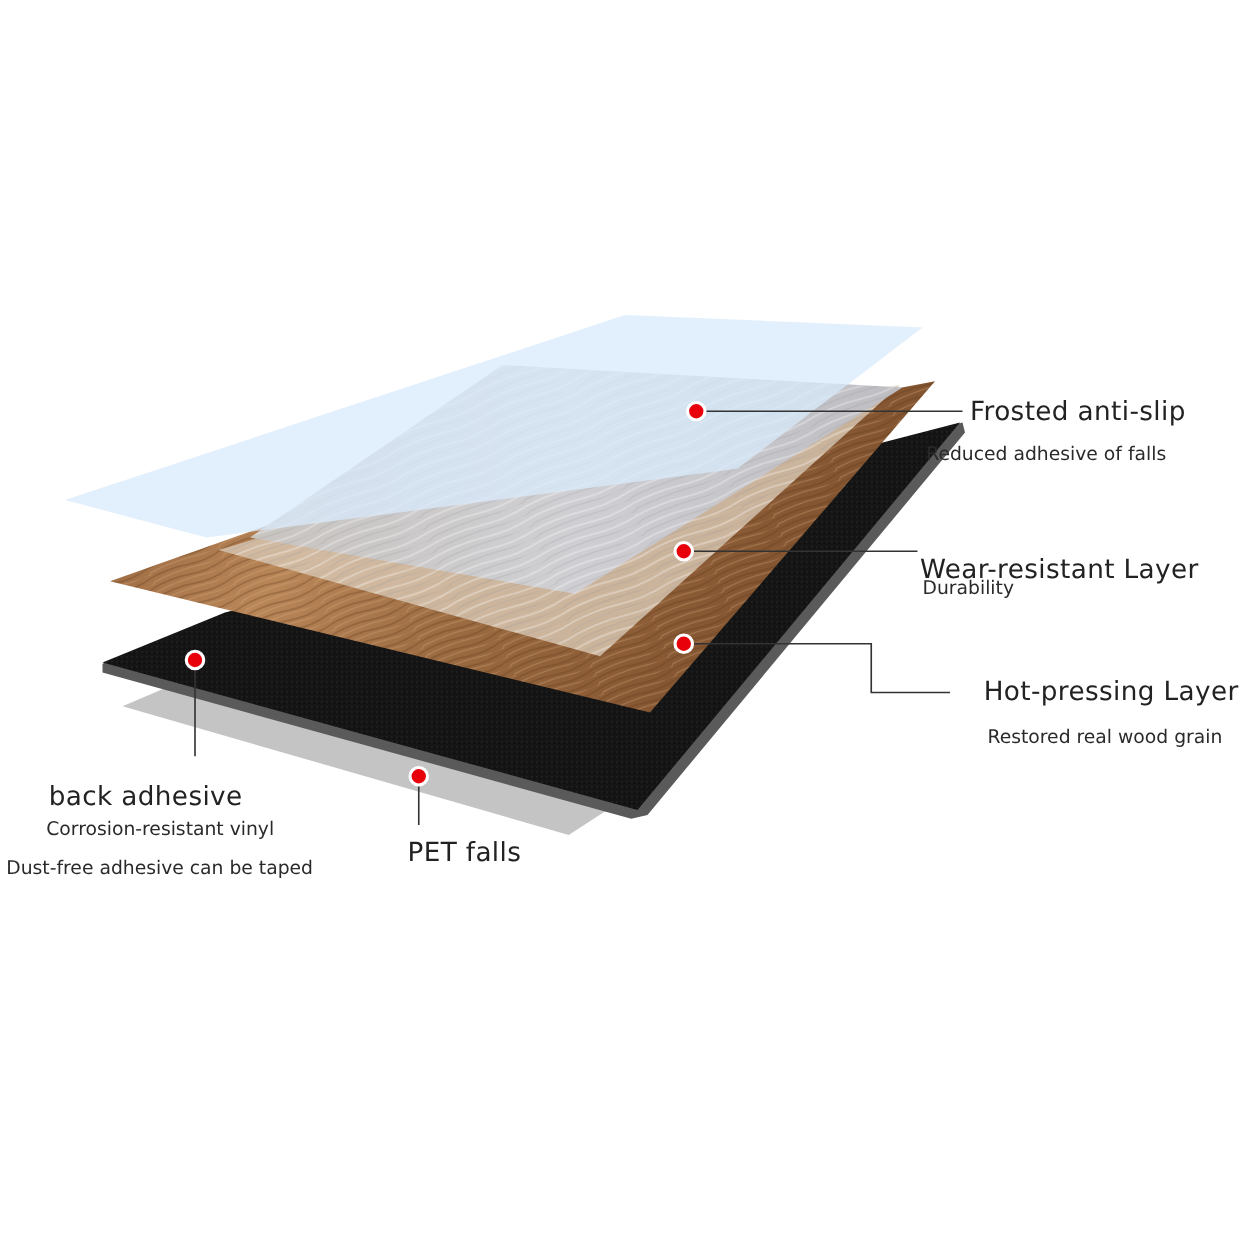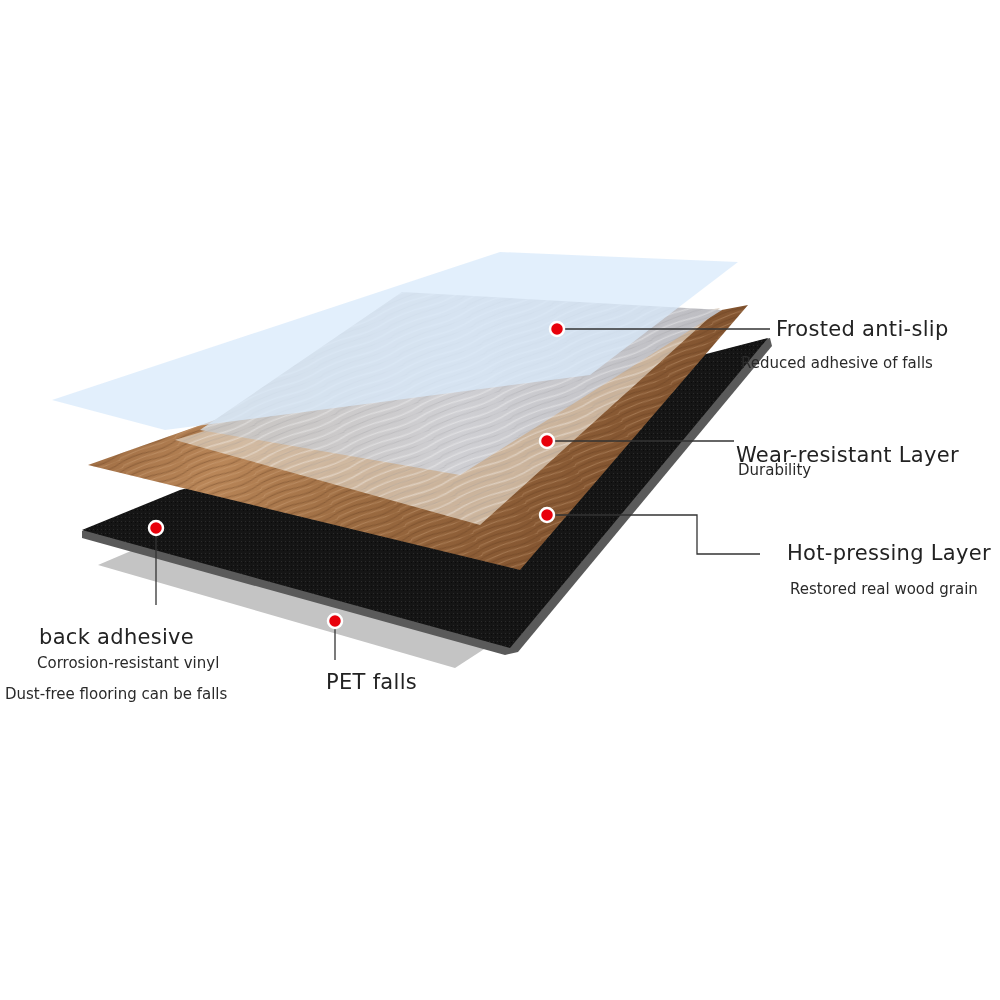--- a/index.html
+++ b/index.html
@@ -78,15 +78,15 @@
 <div class="lbl sub" style="left:741px; top:354px;">Reduced adhesive of falls</div>
 
 <div class="lbl title" style="left:736px; top:428px;margin-top:15px;">Wear-resistant Layer</div>
 <div class="lbl sub" style="left:738px; top:461px;">Durability</div>
 
 <div class="lbl title" style="left:787px; top:541px;">Hot-pressing Layer</div>
 <div class="lbl sub" style="left:790px; top:580px;">Restored real wood grain</div>
 
 <div class="lbl title" style="left:39px; top:613px;margin-top:12px;">back adhesive</div>
 <div class="lbl sub" style="left:37px; top:654px;text-align:right;">Corrosion-resistant vinyl</div>
-<div class="lbl sub" style="left:5px; top:685px;">Dust-free flooring can be falls</div>
+<div class="lbl sub" style="left:5px; top:685px;">Dust-free adhesive can be taped</div>
 
 <div class="lbl title" style="left:326px; top:670px;">PET falls</div>
 
 </body></html>

